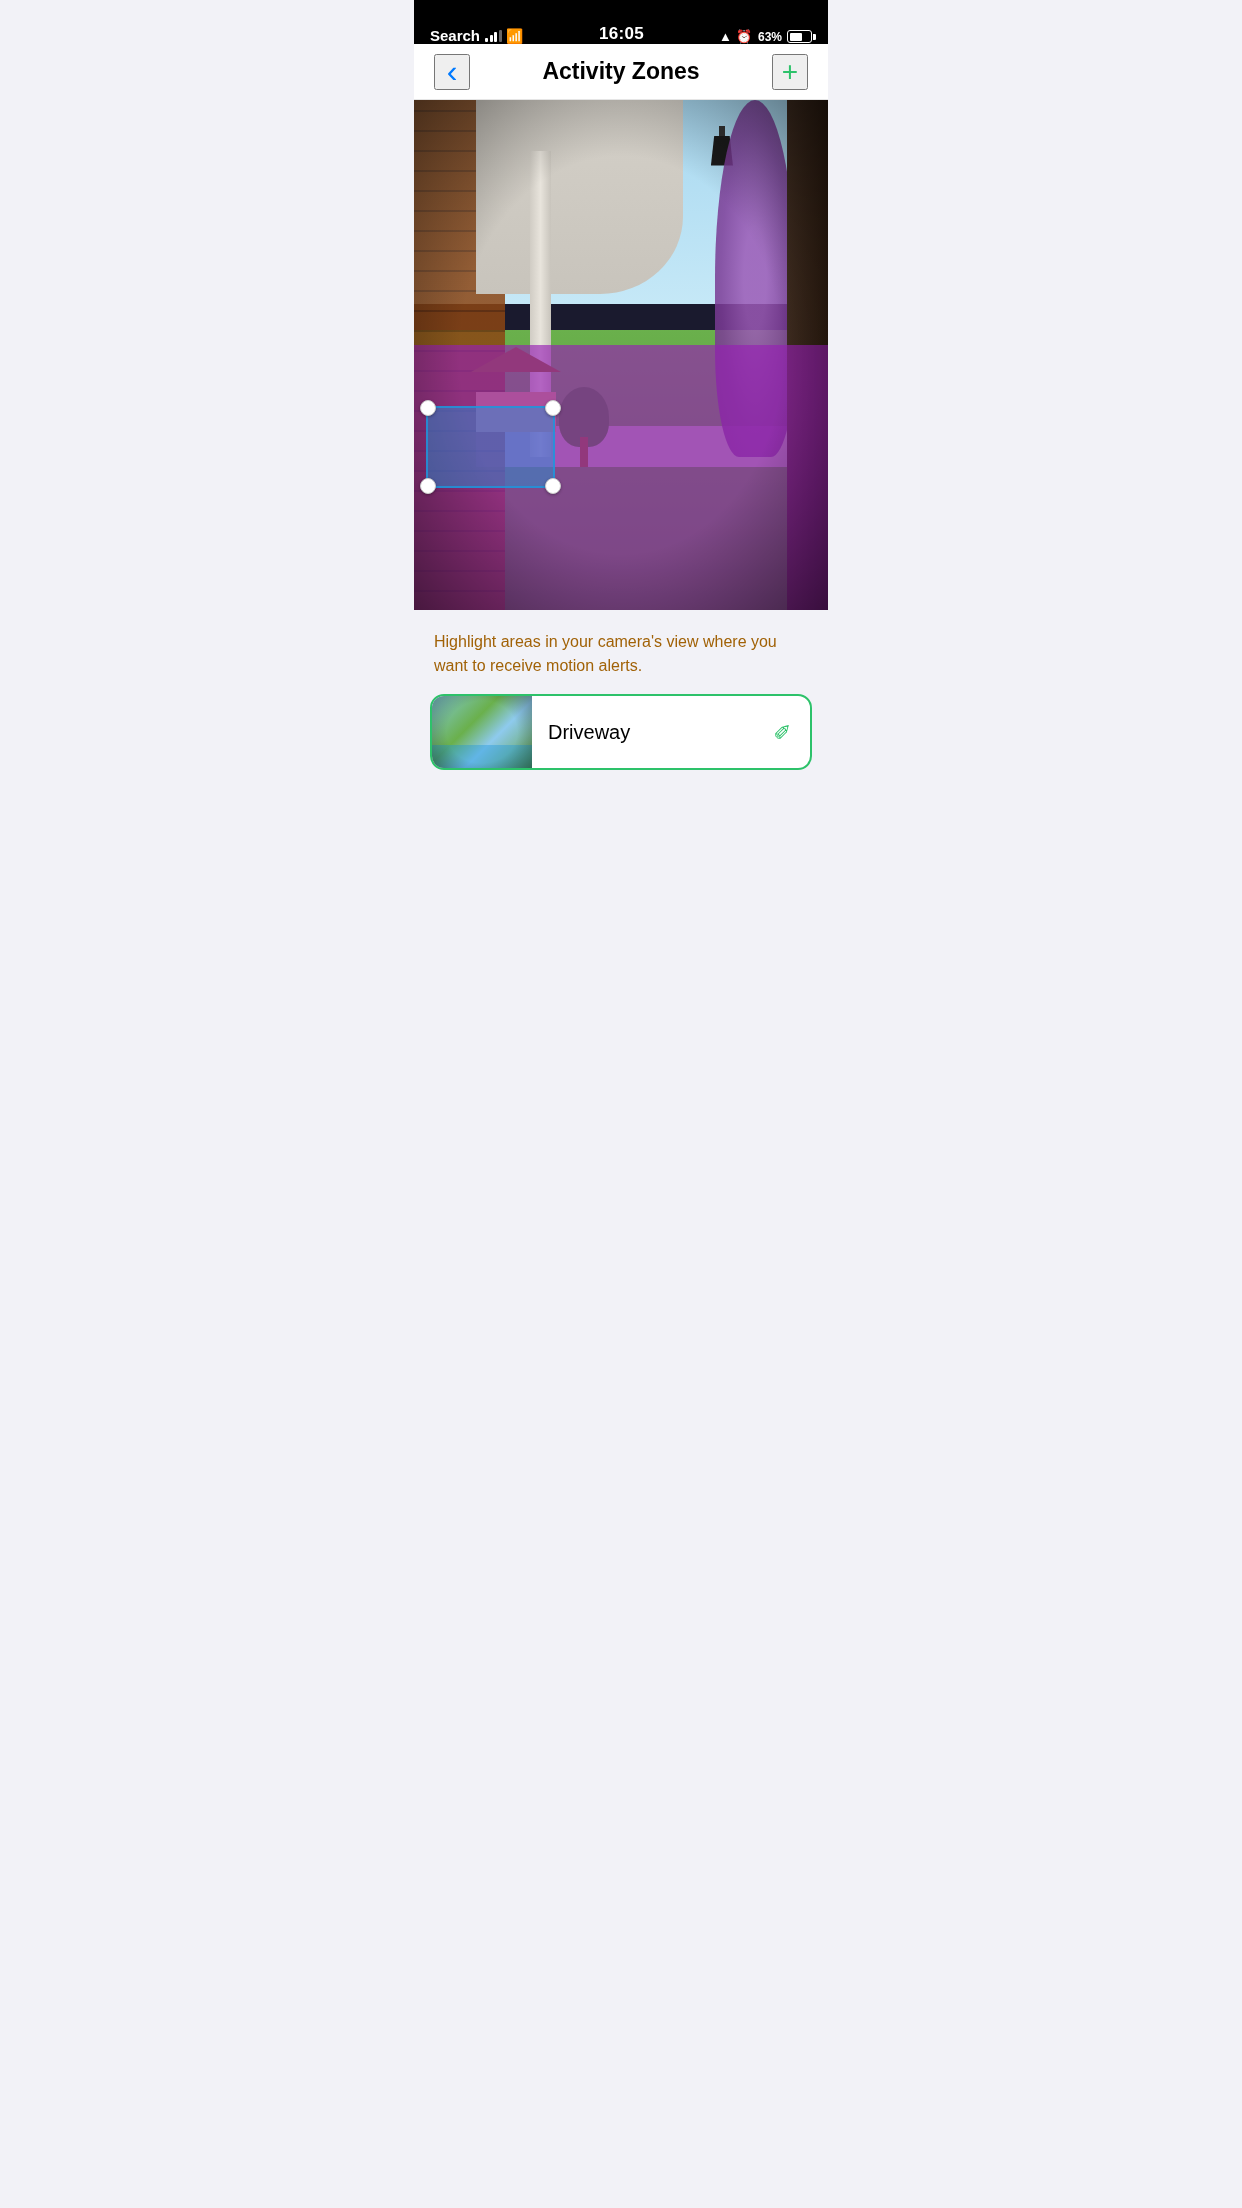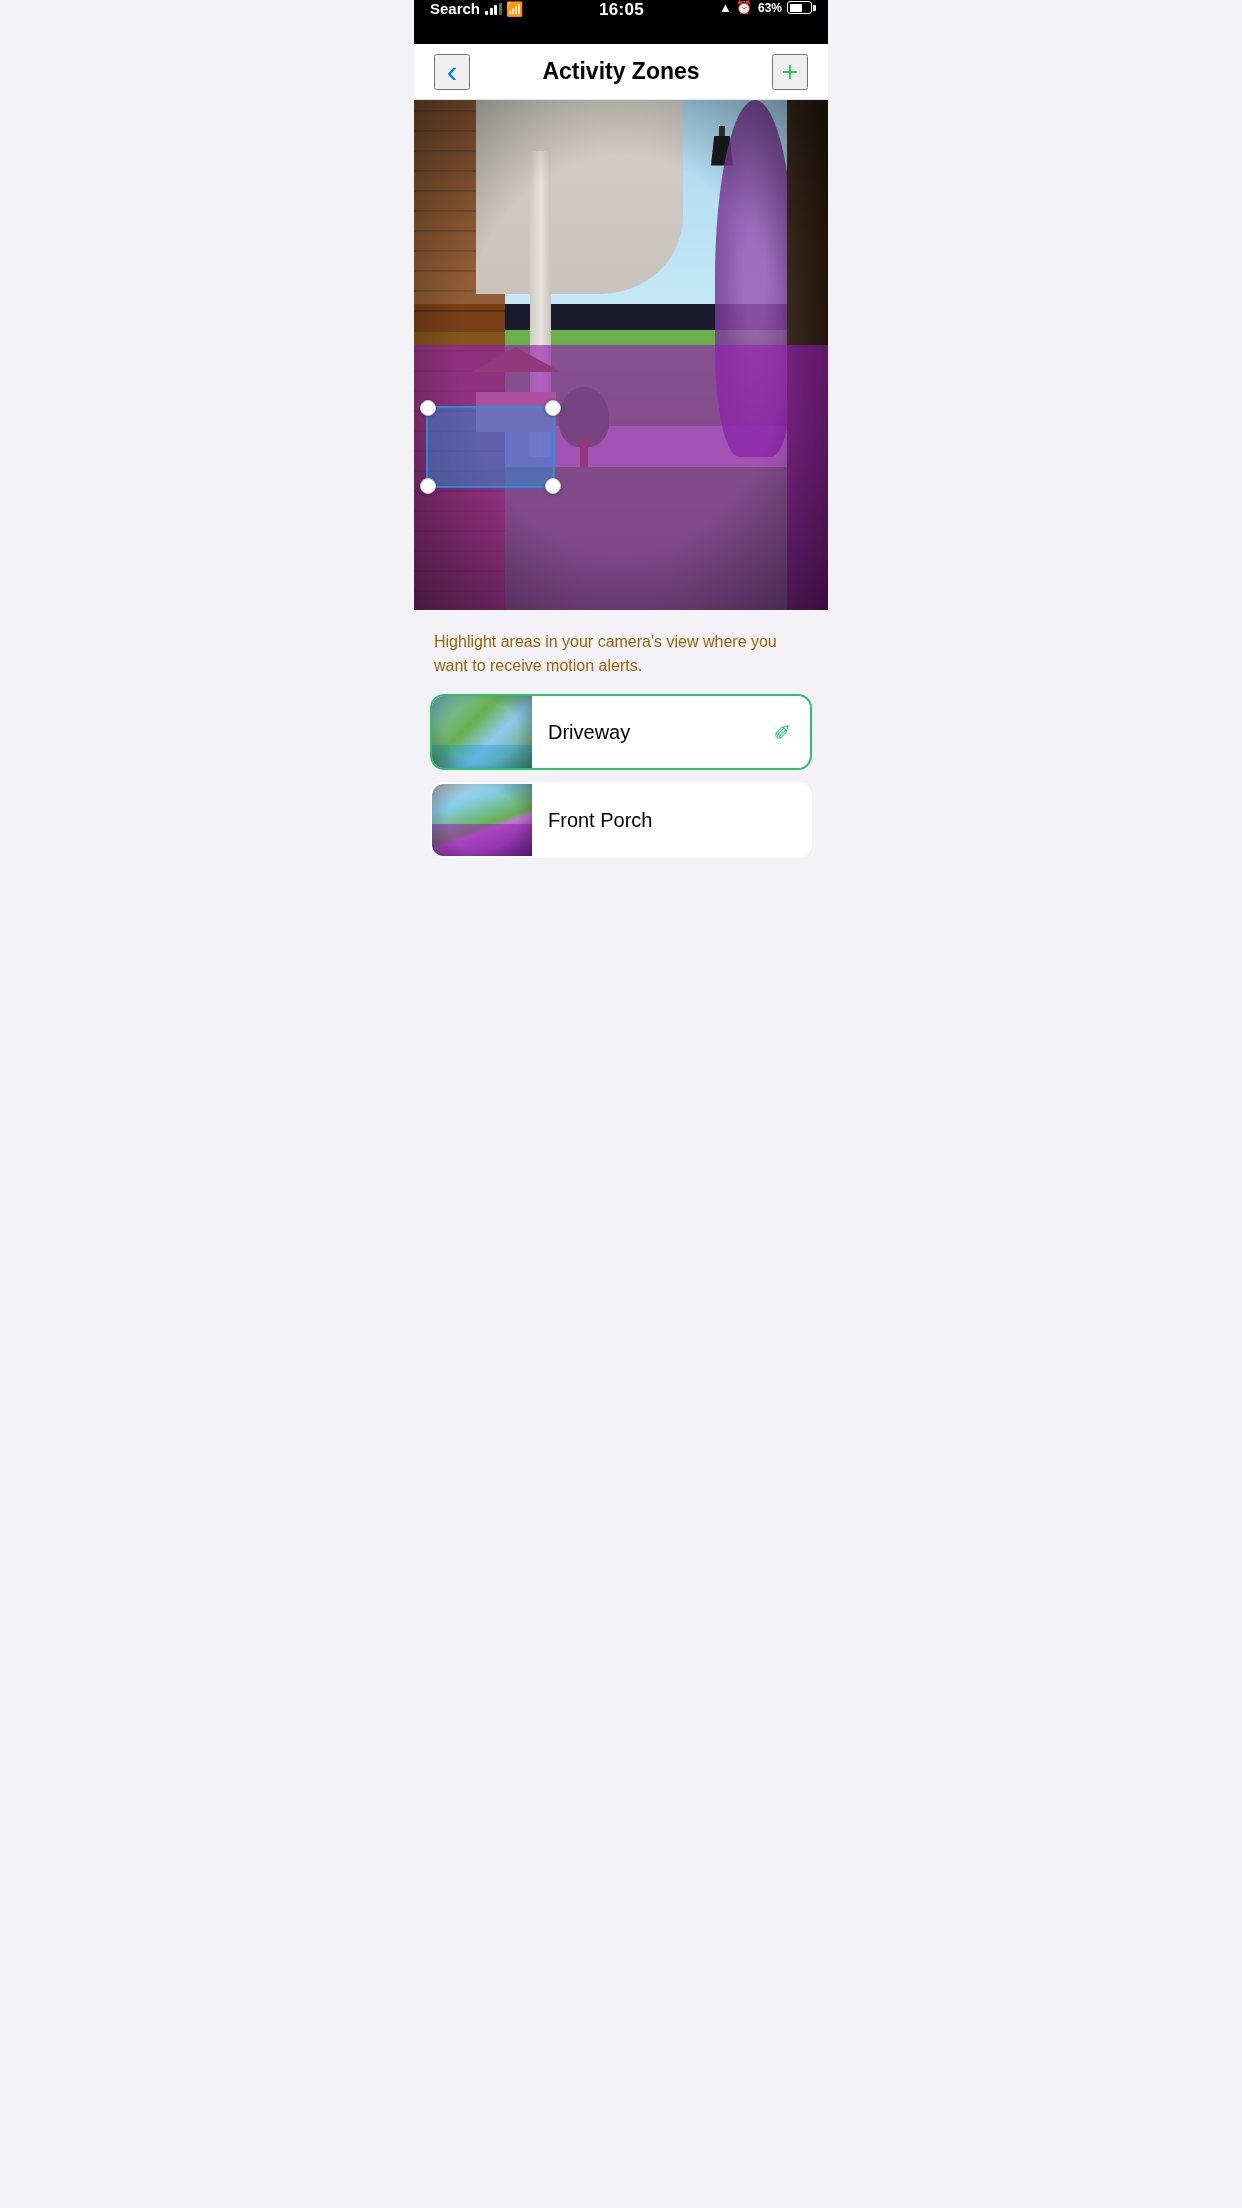--- a/index.html
+++ b/index.html
@@ -12,21 +12,21 @@
       font-family: -apple-system, BlinkMacSystemFont, 'Helvetica Neue', Helvetica, sans-serif;
       overflow-x: hidden;
     }
 
     
     .status-bar {
       background: #000;
       color: #fff;
       height: 44px;
       display: flex;
-      align-items: flex-start;
+      align-items: flex-end;
       justify-content: space-between;
       padding: 0 16px;
       font-size: 15px;
       font-weight: 600;
     }
     .status-left {
       display: flex;
       align-items: center;
       gap: 5px;
       font-size: 15px;
@@ -533,26 +533,16 @@
       <div class="thumb-vignette"></div>
     </div>
     <div class="zone-info">
       <span class="zone-name">Driveway</span>
     </div>
     <div class="zone-edit-btn">
       <span class="pencil-icon">✏</span>
     </div>
   </div>
 
-  <div class="zone-item">
-    <div class="zone-thumbnail">
-      <div class="thumb-porch"></div>
-      <div class="thumb-porch-overlay"></div>
-      <div class="thumb-vignette"></div>
-    </div>
-    <div class="zone-info">
-      <span class="zone-name">Front Porch</span>
-    </div>
-  </div>
 
 </div>
 
 <div class="bottom-spacer"></div>
 
 </body></html>

